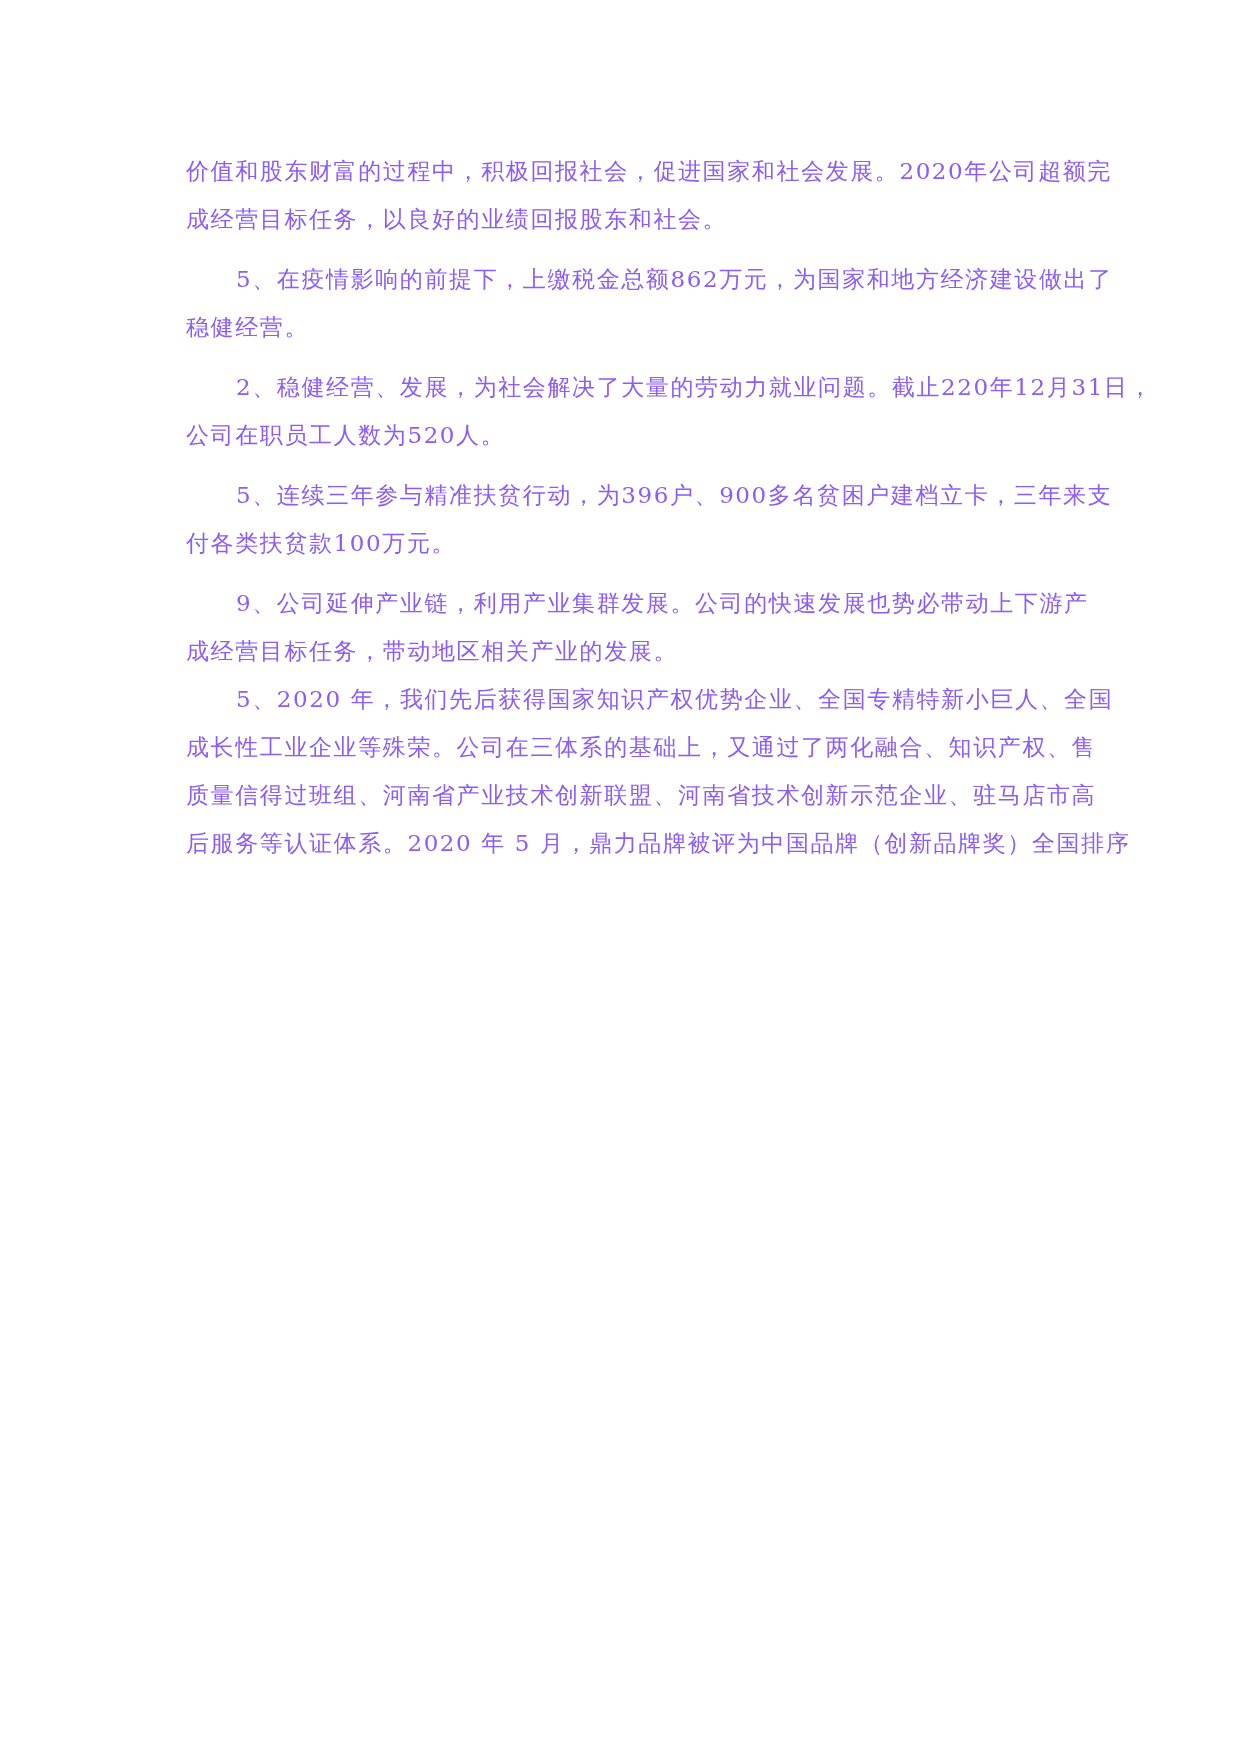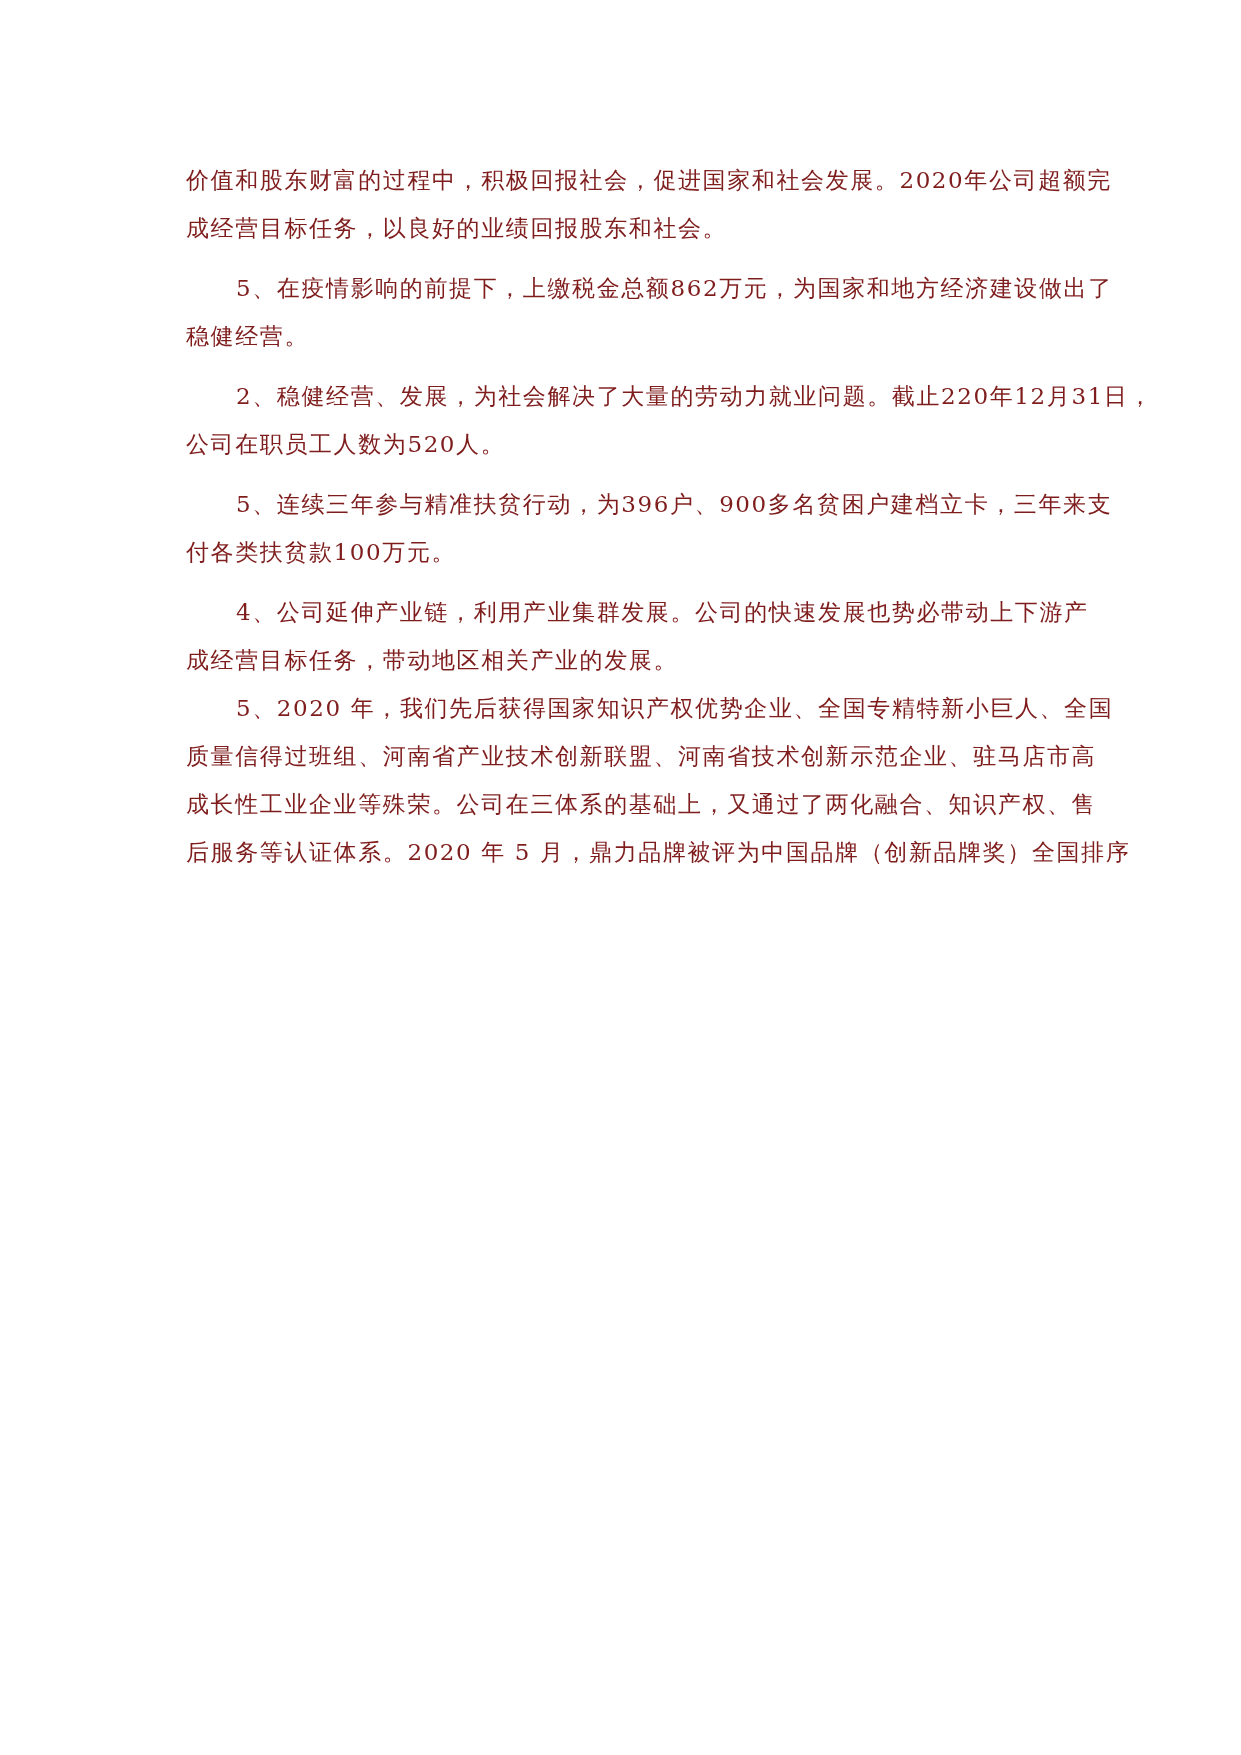--- a/index.html
+++ b/index.html
@@ -9,24 +9,24 @@
     }
     body {
       width: 1241px;
       height: 1755px;
       position: relative;
       overflow: hidden;
     }
     .page {
       position: absolute;
       left: 186px;
-      top: 156px;
+      top: 147px;
       width: 916px;
       font-family: "DejaVu Serif", "Liberation Serif", serif;
-      color: #7f1d1d;
+      color: #8b5cf6;
       font-size: 23px;
       line-height: 48px;
     }
     .line {
       display: block;
       white-space: nowrap;
       height: 48px;
       letter-spacing: 1.6px;
     }
     .indent {
@@ -58,24 +58,24 @@
     <span class="line indent">2、稳健经营、发展，为社会解决了大量的劳动力就业问题。截止220年12月31日，</span>
     <span class="line">公司在职员工人数为520人。</span>
   </div>
 
   <div class="para gap-after">
     <span class="line indent">5、连续三年参与精准扶贫行动，为396户、900多名贫困户建档立卡，三年来支</span>
     <span class="line">付各类扶贫款100万元。</span>
   </div>
 
   <div class="para">
-    <span class="line indent">4、公司延伸产业链，利用产业集群发展。公司的快速发展也势必带动上下游产</span>
+    <span class="line indent">9、公司延伸产业链，利用产业集群发展。公司的快速发展也势必带动上下游产</span>
     <span class="line">成经营目标任务，带动地区相关产业的发展。</span>
   </div>
 
   <div class="para">
     <span class="line indent">5、2020 年，我们先后获得国家知识产权优势企业、全国专精特新小巨人、全国</span>
+    <span class="line">成长性工业企业等殊荣。公司在三体系的基础上，又通过了两化融合、知识产权、售</span>
     <span class="line">质量信得过班组、河南省产业技术创新联盟、河南省技术创新示范企业、驻马店市高</span>
-    <span class="line">成长性工业企业等殊荣。公司在三体系的基础上，又通过了两化融合、知识产权、售</span>
     <span class="line">后服务等认证体系。2020 年 5 月，鼎力品牌被评为中国品牌（创新品牌奖）全国排序</span>
   </div>
 
 </div>
 
 </body></html>

